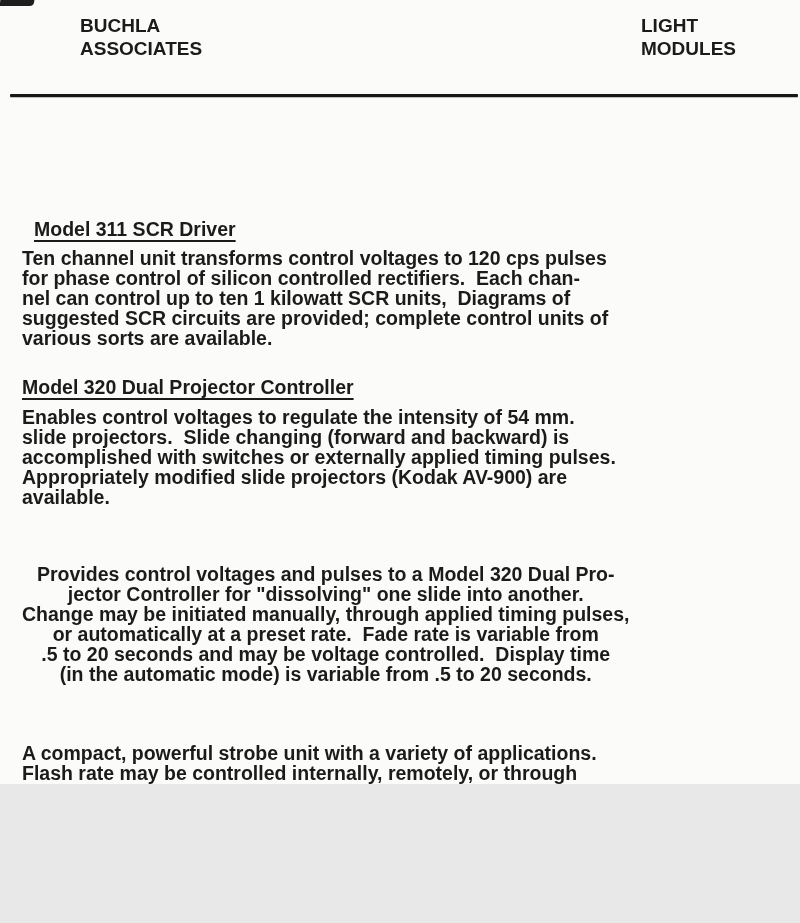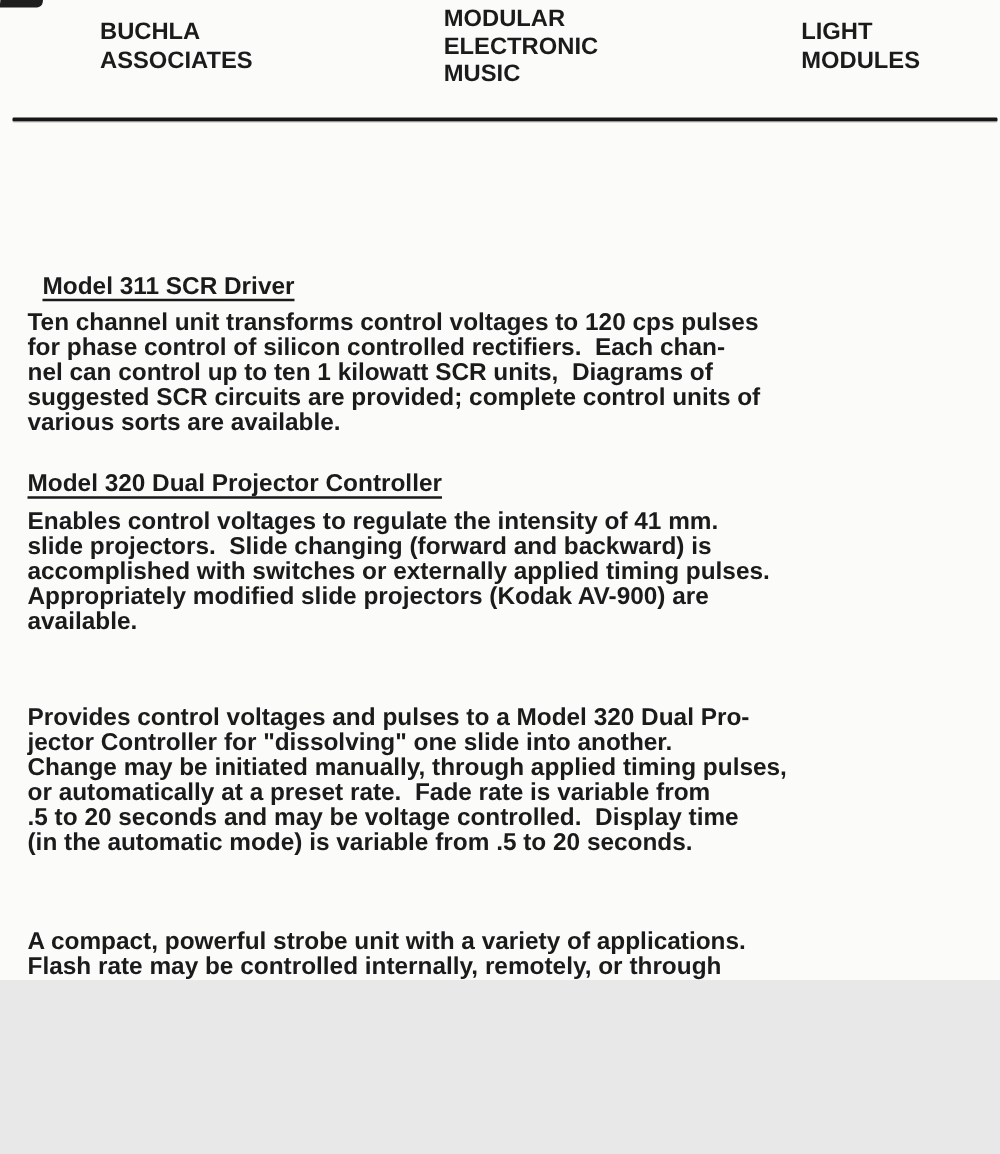--- a/index.html
+++ b/index.html
@@ -51,21 +51,21 @@
     text-underline-offset: 4px;
   }
   .section-body {
     left: 22px;
   }
   .title-311 { top: 219px; padding-left: 12px; }
   .body-311  { top: 248px; }
   .title-320 { top: 377px; }
   .body-320  { top: 407px; }
   .title-321 { top: 534px; }
-  .body-321  { top: 564px; }
+  .body-321  { top: 564px; text-align: center; }
   .title-350 { top: 712px; }
   .body-350  { top: 744px; line-height: 19.5px; }
   .corner-mark {
     position: absolute;
     top: 0;
     left: 0;
     width: 34px;
     height: 6px;
     background: #1e1e1e;
     border-bottom-right-radius: 4px;
@@ -94,39 +94,36 @@
 </head>
 <body>
 
 <div class="page">
 
   <div class="corner-mark"></div>
 
   <div class="typed header-block" style="top:15px; left:80px;">BUCHLA
 ASSOCIATES</div>
 
-  <div class="typed header-block" style="top:5px; left:355px; line-height:22px;">MODULAR
-ELECTRONIC
-MUSIC</div>
 
   <div class="typed header-block" style="top:15px; left:641px;">LIGHT
 MODULES</div>
 
   <div class="rule"></div>
 
 
   <div class="typed section-title title-311">Model 311 SCR Driver</div>
   <div class="typed section-body body-311">Ten channel unit transforms control voltages to 120 cps pulses
 for phase control of silicon controlled rectifiers.  Each chan-
 nel can control up to ten 1 kilowatt SCR units,  Diagrams of
 suggested SCR circuits are provided; complete control units of
 various sorts are available.</div>
 
   <div class="typed section-title title-320">Model 320 Dual Projector Controller</div>
-  <div class="typed section-body body-320">Enables control voltages to regulate the intensity of 41 mm.
+  <div class="typed section-body body-320">Enables control voltages to regulate the intensity of 54 mm.
 slide projectors.  Slide changing (forward and backward) is
 accomplished with switches or externally applied timing pulses.
 Appropriately modified slide projectors (Kodak AV-900) are
 available.</div>
 
   <div class="typed section-body body-321">Provides control voltages and pulses to a Model 320 Dual Pro-
 jector Controller for "dissolving" one slide into another.
 Change may be initiated manually, through applied timing pulses,
 or automatically at a preset rate.  Fade rate is variable from
 .5 to 20 seconds and may be voltage controlled.  Display time

